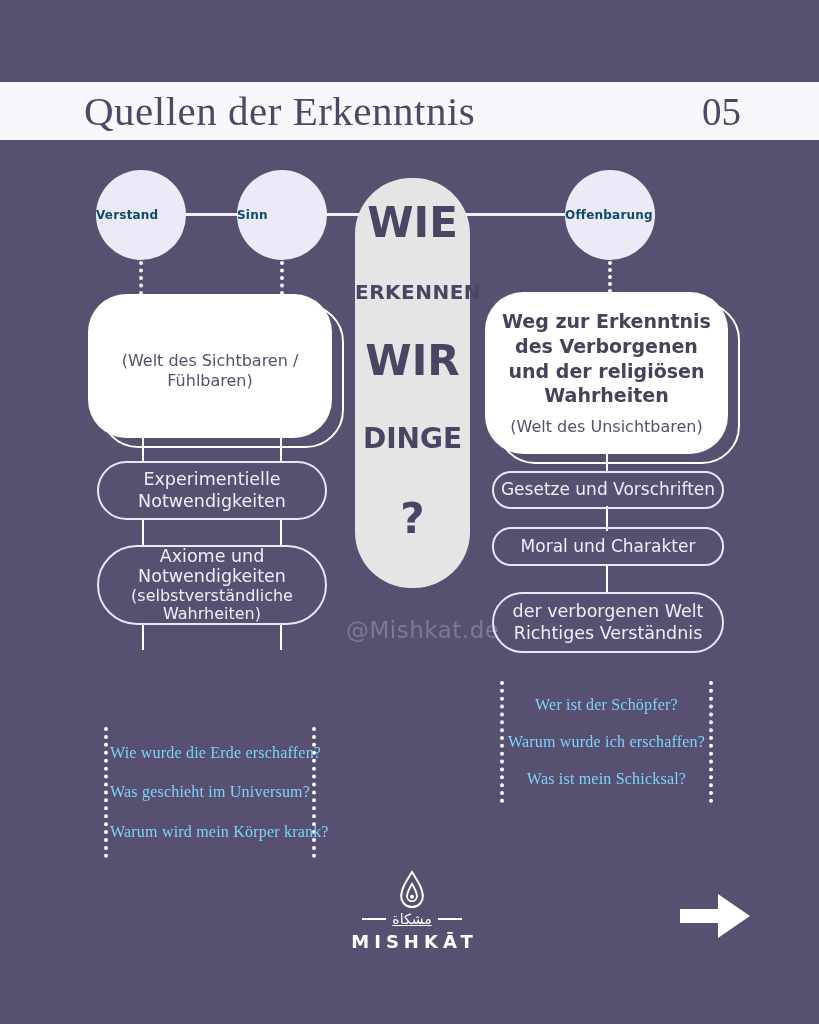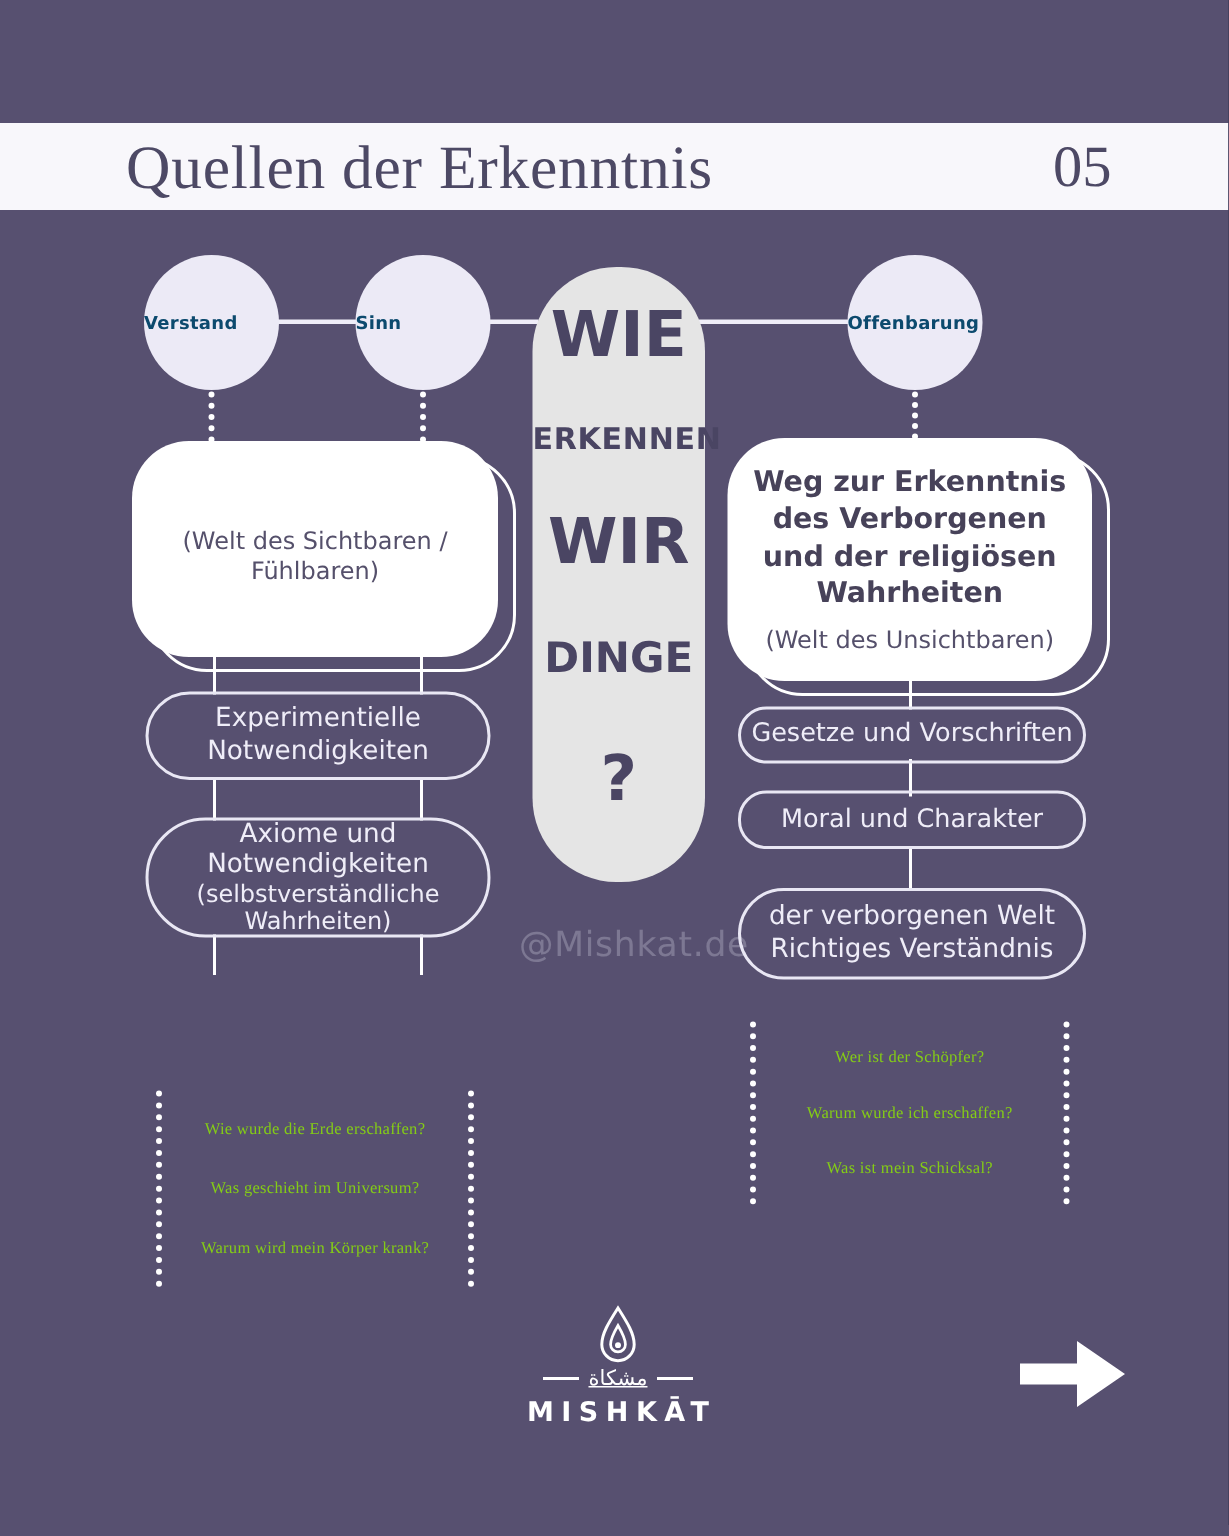--- a/index.html
+++ b/index.html
@@ -95,22 +95,22 @@
   #lpill-2 { left:97px; top:545px; width:230px; height:80px; border-radius:40px; line-height:1.13; }
   #lpill-3 { left:97px; top:648px; width:230px; height:61px; border-radius:31px; }
   #rpill-1 { left:492px; top:471px; width:232px; height:38px; border-radius:19px; font-size:17px; }
   #rpill-2 { left:492px; top:527px; width:232px; height:39px; border-radius:19px; font-size:17px; }
   #rpill-3 { left:492px; top:592px; width:232px; height:61px; border-radius:31px; }
 
   
   .q-block {
     position:absolute; border-left:4px dotted #FFFFFF; border-right:4px dotted #FFFFFF;
     display:flex; flex-direction:column; justify-content:space-around;
-    text-align:center; color:#84cc16; z-index:2;
-    font-family:cursive; font-size:11px; letter-spacing:.2px;
+    text-align:center; color:#7dd3fc; z-index:2;
+    font-family:cursive; font-size:16px; letter-spacing:.2px;
   }
   .q-block .q { white-space:nowrap; }
   #q-left  { left:104px; top:727px; width:212px; height:131px; padding:6px 2px; }
   #q-right { left:500px; top:681px; width:213px; height:122px; padding:6px 2px; }
 
   
   .watermark {
     position:absolute; left:346px; top:617px; font-size:23px; letter-spacing:.5px;
     color:rgba(240,238,250,0.25); z-index:1;
   }

